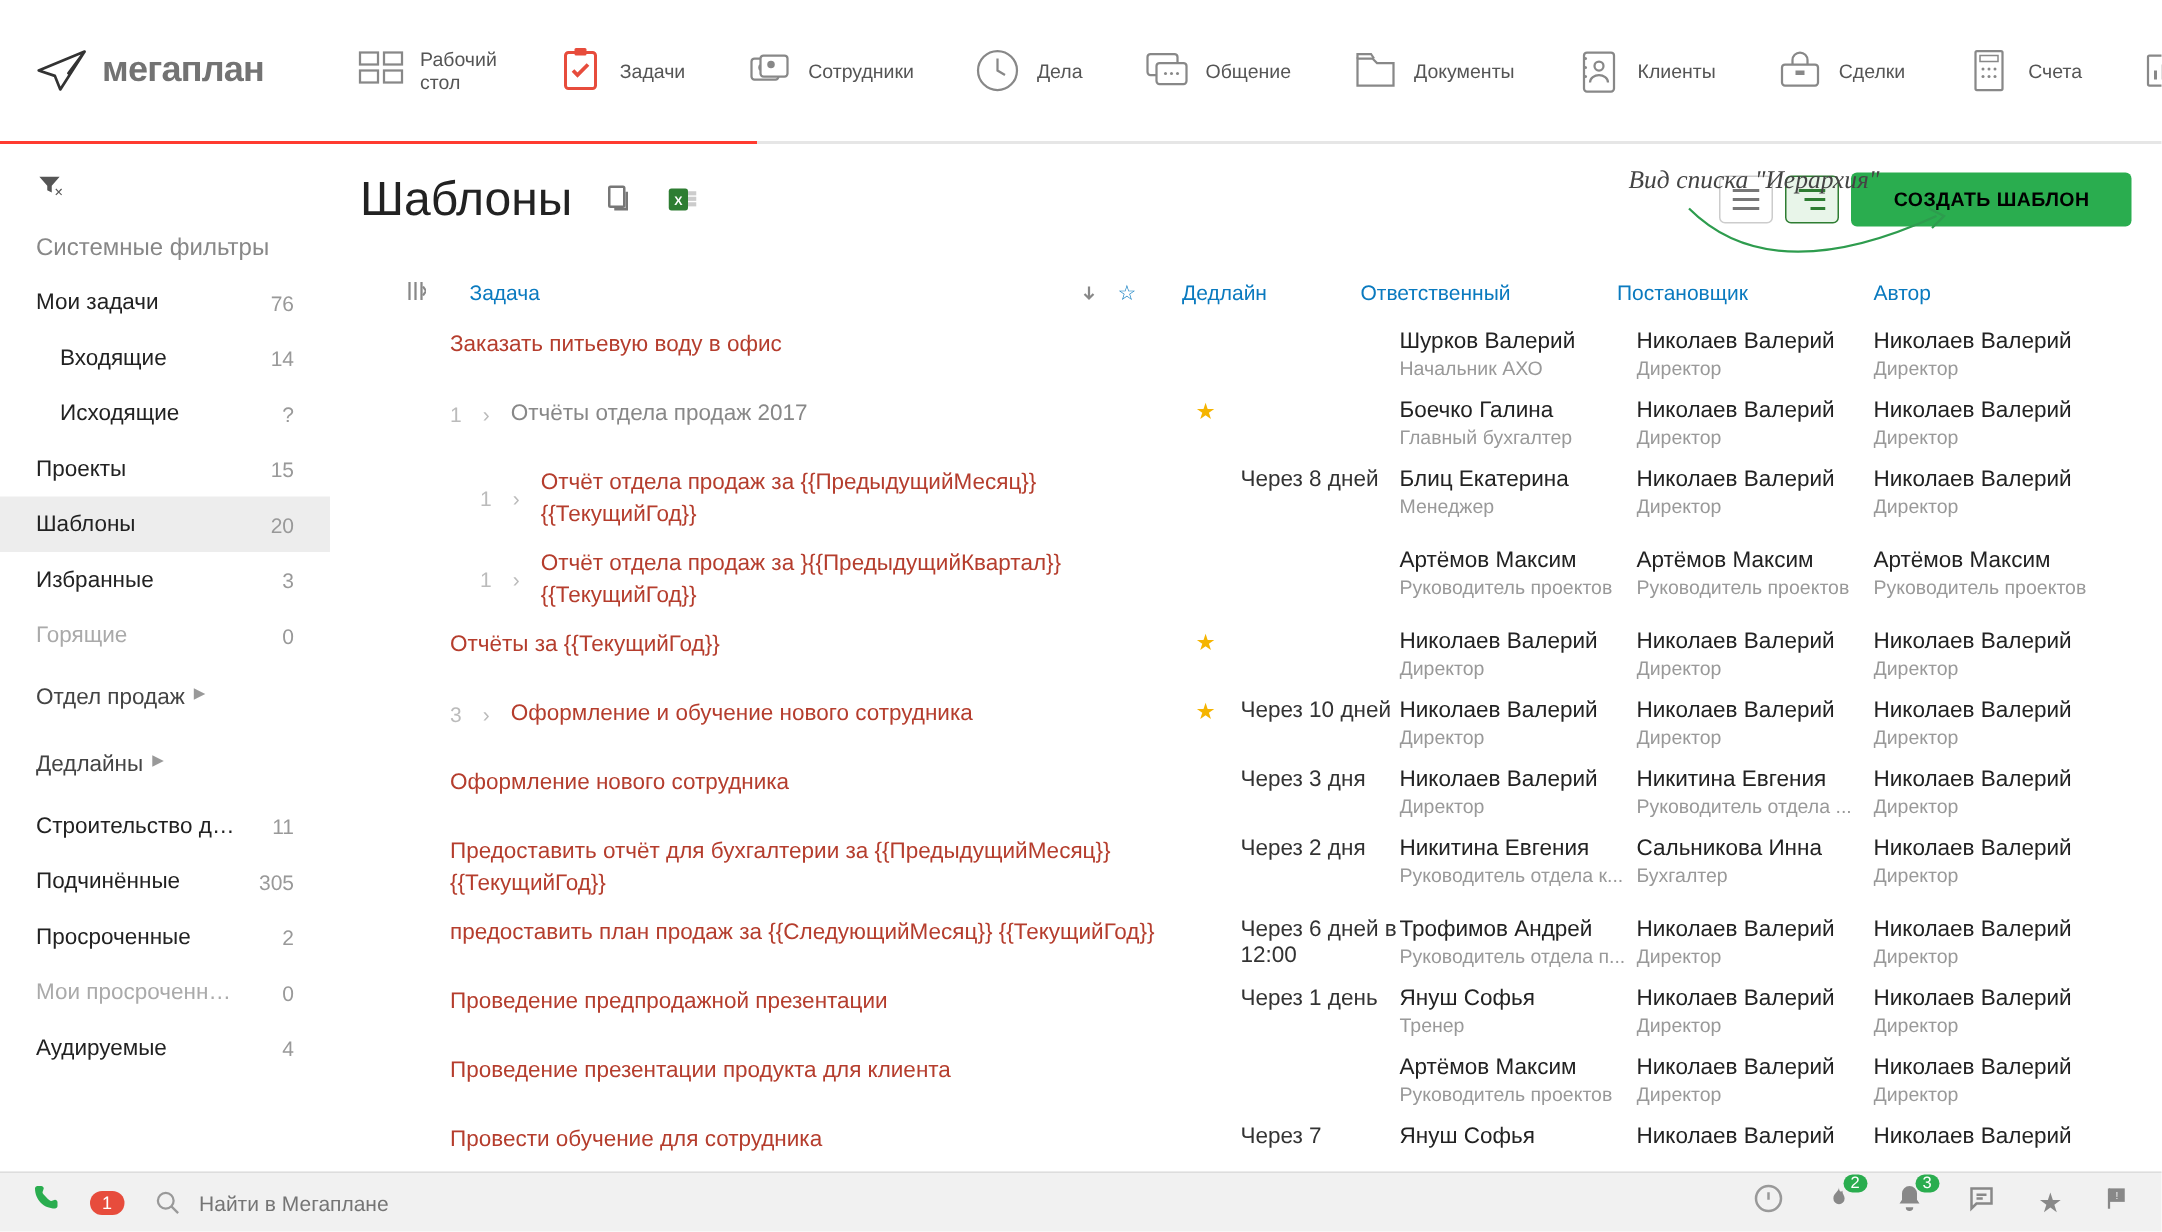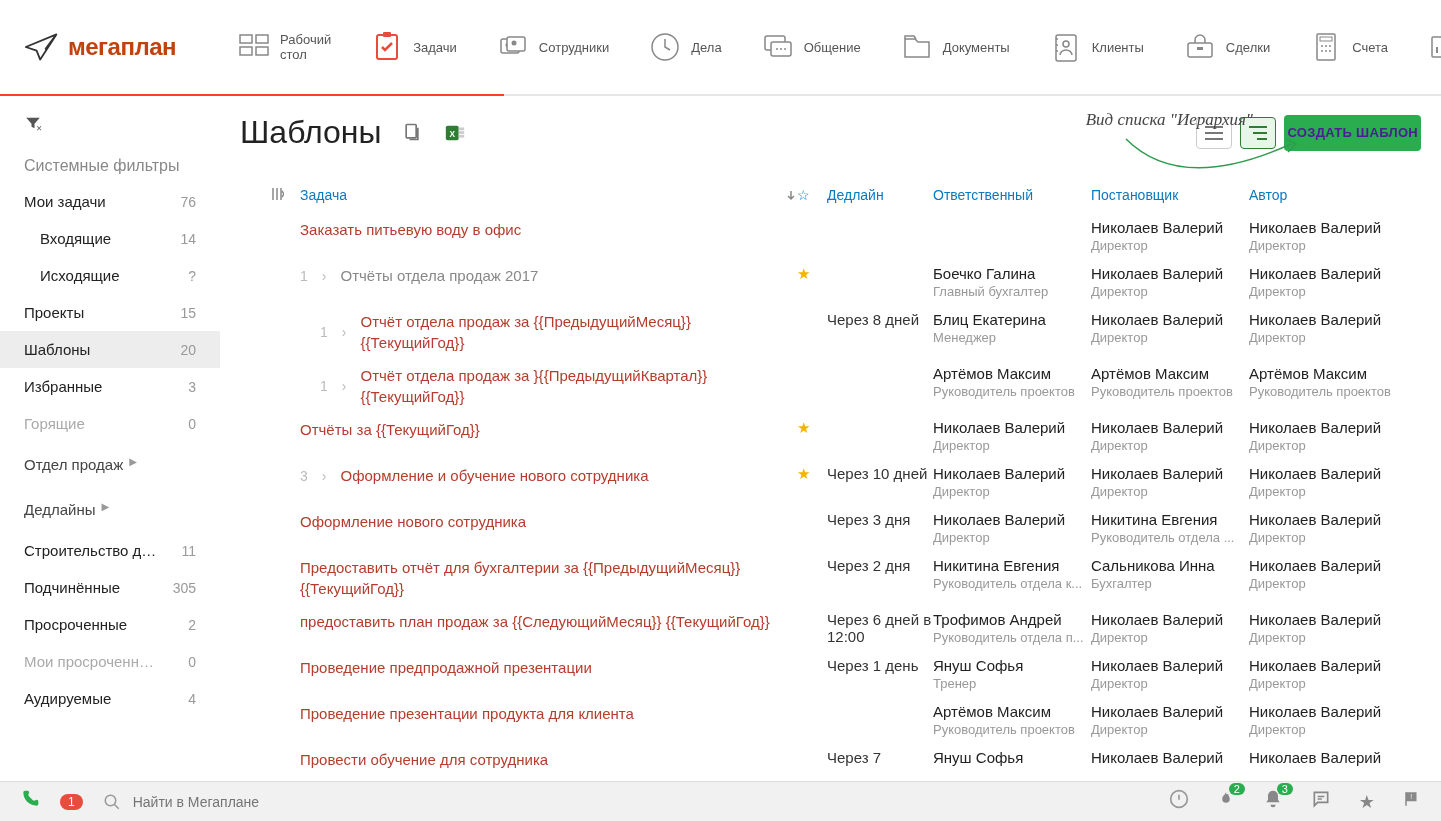--- a/index.html
+++ b/index.html
@@ -1,21 +1,21 @@
 <!DOCTYPE html>
 <html><head>
 <meta charset="utf-8">
 <style>
 * { margin:0; padding:0; box-sizing:border-box; }
 body { font-family: -apple-system, BlinkMacSystemFont, 'Segoe UI', Arial, sans-serif; font-size:14px; color:#333; background:#fff; width:1441px; height:821px; overflow:hidden; }
 
 
 .topnav { height:96px; display:flex; align-items:center; padding:0 24px; border-bottom:2px solid #e6e6e6; position:relative; }
 .topnav::after { content:''; position:absolute; left:0; right:0; bottom:-2px; height:2px; background:linear-gradient(to right, #ff3b30 0%, #ff3b30 35%, #e6e6e6 35%, #e6e6e6 100%); }
-.logo { display:flex; align-items:center; gap:8px; margin-right:60px; color:#c2410c; }
+.logo { display:flex; align-items:center; gap:8px; margin-right:60px; color:#737373; }
 .logo svg { width:36px; height:36px; }
 .logo-text { font-size:24px; font-weight:600; letter-spacing:-0.5px; }
 .nav-items { display:flex; gap:38px; flex:1; }
 .nav-item { display:flex; flex-direction:row; align-items:center; gap:8px; cursor:pointer; color:#888; }
 .nav-item.active { color:#e74c3c; }
 .nav-icon { width:36px; height:36px; display:flex; align-items:center; justify-content:center; }
 .nav-label { font-size:13px; color:#555; }
 .avatar { width:48px; height:48px; border-radius:6px; background:linear-gradient(135deg,#4a9d8f 0%, #2c5f7a 100%); margin-left:auto; }
 
 
@@ -35,26 +35,26 @@
 
 
 .content { flex:1; display:flex; flex-direction:column; padding:18px 20px 0 20px; background:#fff; }
 .content-head { display:flex; align-items:center; gap:20px; margin-bottom:20px; position:relative; }
 .page-title { font-size:32px; font-weight:400; color:#222; }
 .head-icon { width:22px; height:22px; color:#555; cursor:pointer; }
 .hint-note { position:absolute; right:168px; top:-4px; font-family:'Segoe Script','Comic Sans MS',cursive; font-size:17px; color:#444; font-style:italic; }
 .view-toggles { margin-left:auto; display:flex; gap:8px; align-items:center; }
 .view-btn { width:36px; height:32px; border:1px solid #ccc; border-radius:4px; display:flex; align-items:center; justify-content:center; cursor:pointer; color:#555; background:#fff; }
 .view-btn.green { border-color:#2e7d32; background:#e8f5e9; color:#2e7d32; }
-.create-btn { background:#2aad4f; color:#4c1d95; border:none; border-radius:4px; padding:0 3px; height:36px; font-size:13px; font-weight:600; letter-spacing:0.3px; cursor:pointer; }
+.create-btn { background:#2aad4f; color:#000000; border:none; border-radius:4px; padding:0 28px; height:36px; font-size:13px; font-weight:600; letter-spacing:0.3px; cursor:pointer; }
 .arrow-svg { position:absolute; right:120px; top:20px; width:180px; height:60px; pointer-events:none; }
 
 
 .table-wrap { flex:1; overflow-y:auto; background:#fff; border-radius:4px; padding-top:6px; }
-.thead { display:flex; padding:10px 14px; font-size:14px; color:#0a7abf; }
+.thead { display:flex; padding:10px 14px; font-size:14px; color:#0a7abf;gap:13px; }
 .thead .col { color:#0a7abf; }
 .col-gutter { width:46px; display:flex; justify-content:center; color:#888; }
 .col-task { flex:1; min-width:260px; display:flex; align-items:center; gap:8px; }
 .col-star { width:30px; color:#999; }
 .col-deadline { width:106px; color:#333; }
 .col-person { width:158px; color:#333; }
 .row { display:flex; padding:6px 14px; font-size:15px; align-items:flex-start; }
 .row + .row { border-top:0; }
 .task-link { color:#b53d2d; cursor:pointer; line-height:1.4; }
 .task-gray { color:#888; }
@@ -343,20 +343,24 @@
         <div class="col col-person">Автор</div>
       </div>
       <div id="rows">
           <div class="row">
             <div class="col-gutter"></div>
             <div class="col-task ">
               <span class="task-link">Заказать питьевую воду в офис</span>
             </div>
             <div class="col-star"></div>
             <div class="col-deadline"></div>
+            <div class="col-person">
+              <div class="person-name">Шурков Валерий</div>
+              <div class="person-role">Начальник АХО</div>
+            </div>
             <div class="col-person">
               <div class="person-name">Николаев Валерий</div>
               <div class="person-role">Директор</div>
             </div>
             <div class="col-person">
               <div class="person-name">Николаев Валерий</div>
               <div class="person-role">Директор</div>
             </div>
           </div>
           <div class="row">

